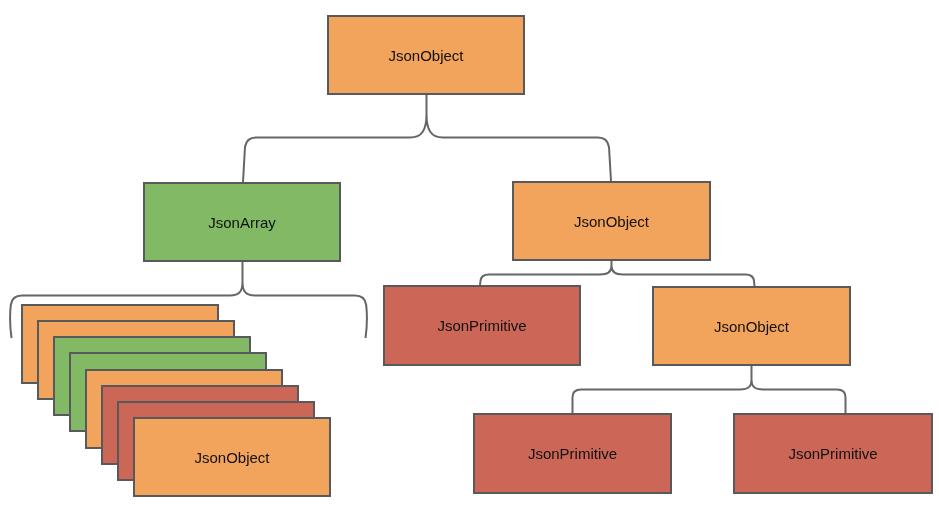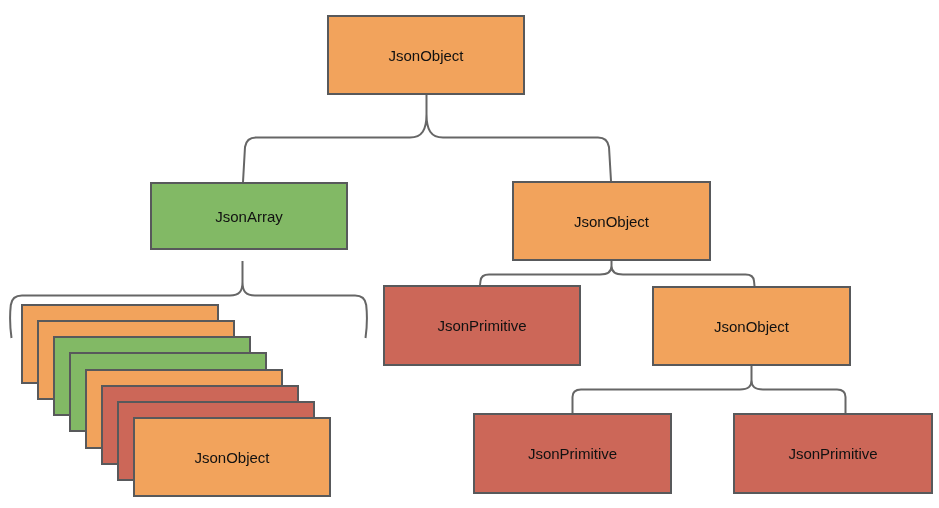--- a/index.html
+++ b/index.html
@@ -27,21 +27,21 @@
     border: 2px solid #58595b;
     display: flex;
     align-items: center;
     justify-content: center;
     font-size: 15px;
     color: #111111;
   }
   .node span { pointer-events: none; }
   
   .n-root      { left: 327px; top: 15px;  width: 198px; height: 80px; }
-  .n-array     { left: 150px; top: 182px; width: 198px; height: 68px; }
+  .n-array     { left: 143px; top: 182px; width: 198px; height: 80px; }
   .n-obj-l2    { left: 512px; top: 181px; width: 199px; height: 80px; }
   .n-prim-l3   { left: 383px; top: 285px; width: 198px; height: 81px; }
   .n-obj-l3    { left: 652px; top: 286px; width: 199px; height: 80px; }
   .n-prim-bl   { left: 473px; top: 413px; width: 199px; height: 81px; }
   .n-prim-br   { left: 733px; top: 413px; width: 200px; height: 81px; }
   
   .card { position: absolute; width: 198px; height: 80px; box-sizing: border-box; border: 2px solid #58595b; display: flex; align-items: center; justify-content: center; font-size: 15px; color: #111111; }
   .card0 { left: 21px;  top: 304px; }
   .card1 { left: 37px;  top: 320px; }
   .card2 { left: 53px;  top: 336px; }

